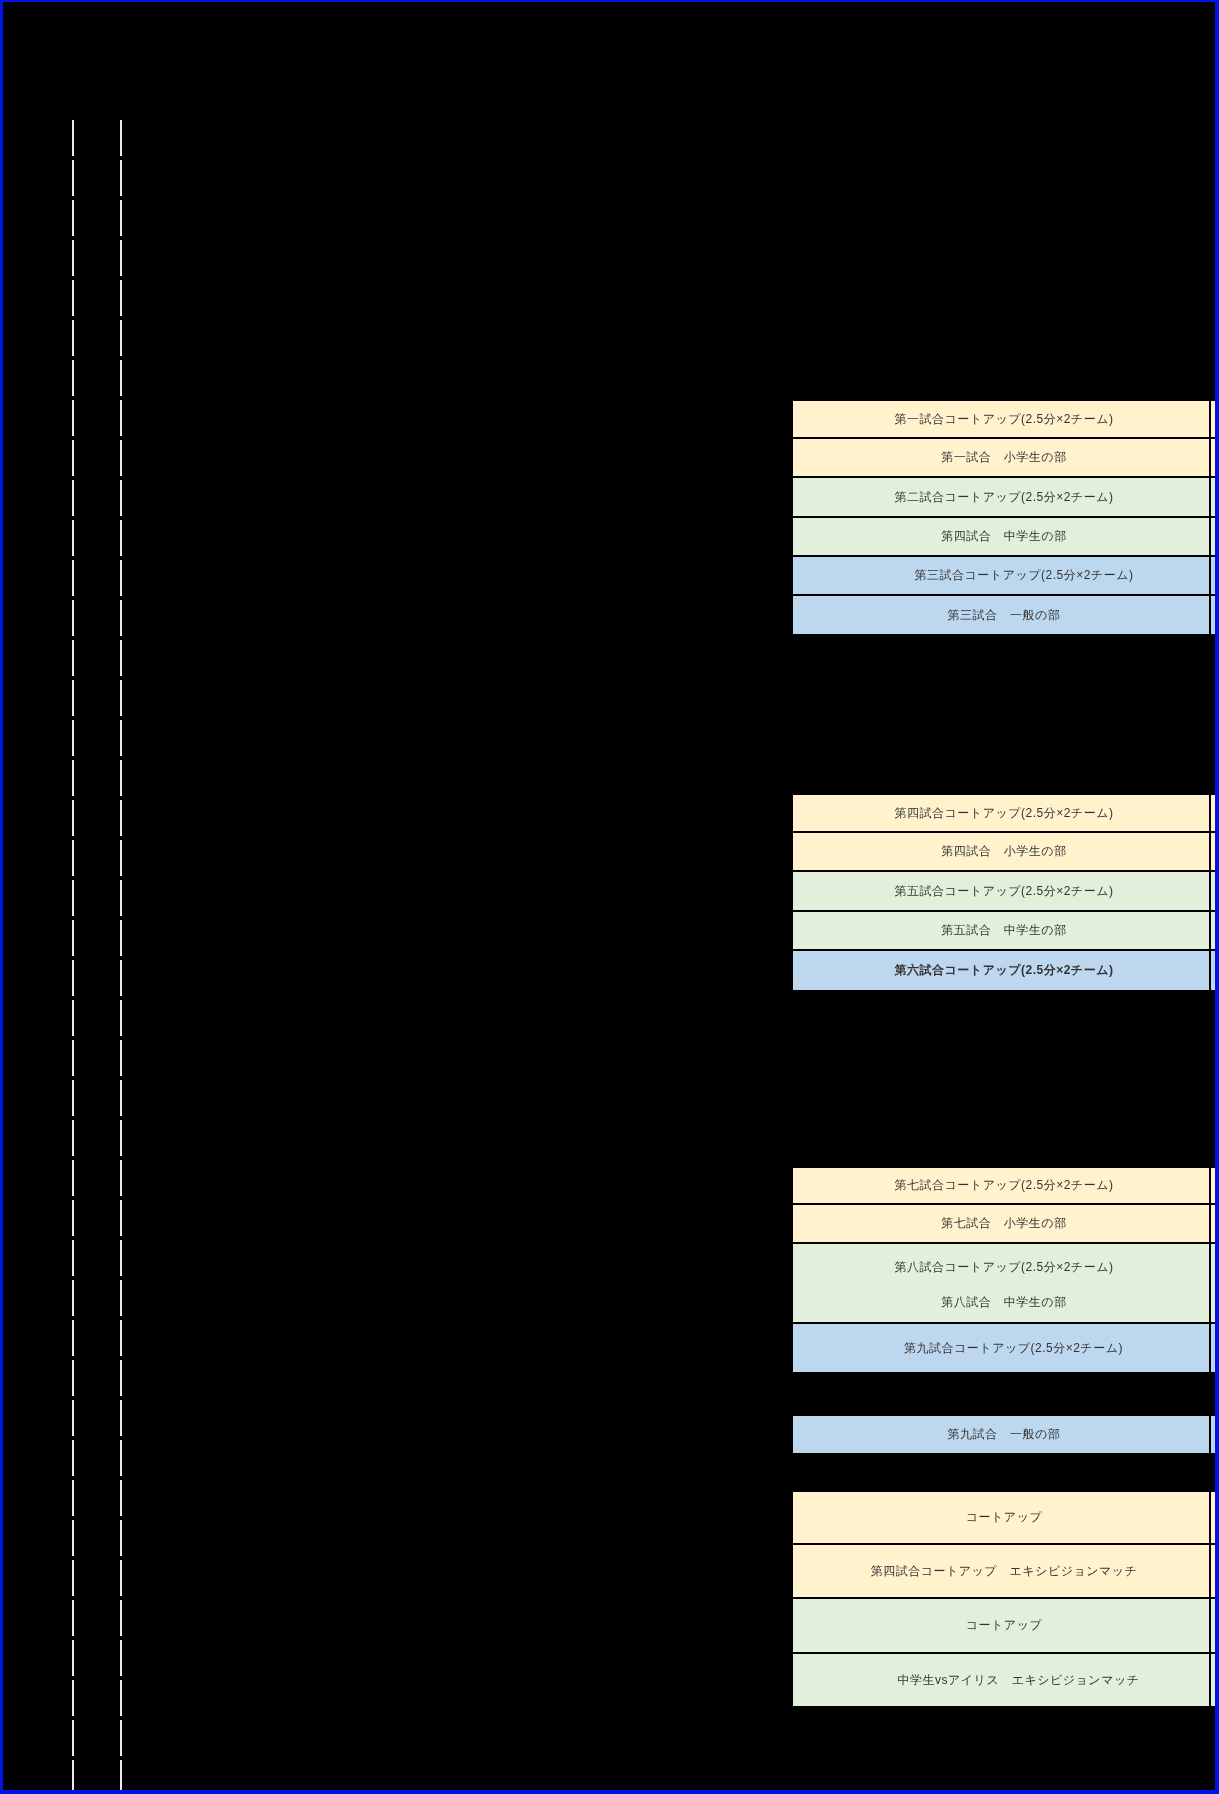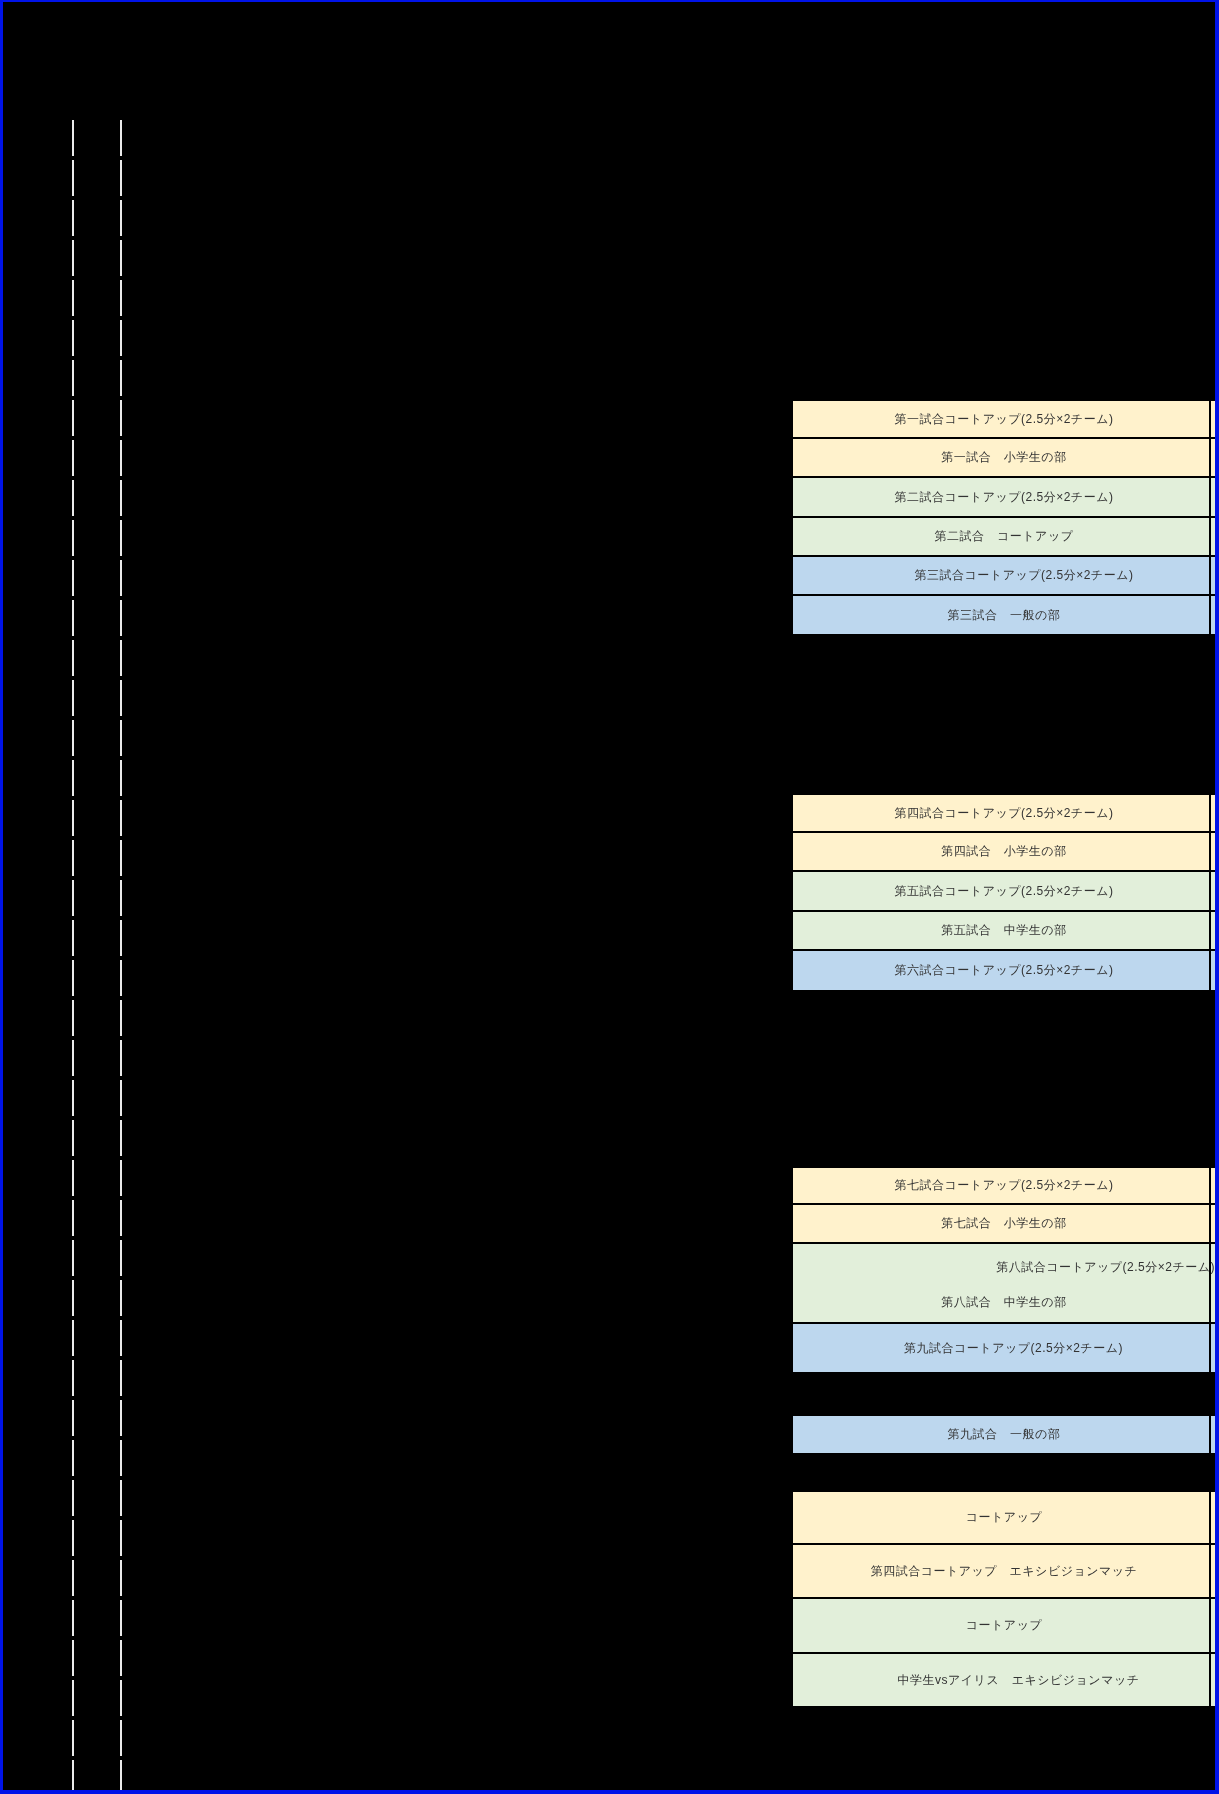--- a/index.html
+++ b/index.html
@@ -65,52 +65,52 @@
   <div class="row first" style="top: 397px; height: 40px; background: rgb(255, 242, 204);">
       <span>第一試合コートアップ(2.5分×2チーム)</span>
     </div>
   <div class="row" style="top: 437px; height: 39px; background: rgb(255, 242, 204);">
       <span>第一試合　小学生の部</span>
     </div>
   <div class="row" style="top: 476px; height: 40px; background: rgb(226, 239, 218);">
       <span>第二試合コートアップ(2.5分×2チーム)</span>
     </div>
   <div class="row" style="top: 516px; height: 39px; background: rgb(226, 239, 218);">
-      <span>第二試合　コートアップ</span>
+      <span>第四試合　中学生の部</span>
     </div>
   <div class="row" style="top: 555px; height: 39px; background: rgb(189, 215, 238); padding-left: 40px;">
       <span>第三試合コートアップ(2.5分×2チーム)</span>
     </div>
   <div class="row" style="top: 594px; height: 40px; background: rgb(189, 215, 238);">
       <span>第三試合　一般の部</span>
     </div>
 
   <div class="row first" style="top: 791px; height: 40px; background: rgb(255, 242, 204);">
       <span>第四試合コートアップ(2.5分×2チーム)</span>
     </div>
   <div class="row" style="top: 831px; height: 39px; background: rgb(255, 242, 204);">
       <span>第四試合　小学生の部</span>
     </div>
   <div class="row" style="top: 870px; height: 40px; background: rgb(226, 239, 218);">
       <span>第五試合コートアップ(2.5分×2チーム)</span>
     </div>
   <div class="row" style="top: 910px; height: 39px; background: rgb(226, 239, 218);">
       <span>第五試合　中学生の部</span>
     </div>
-  <div class="row" style="top: 949px; height: 41px; background: rgb(189, 215, 238);">
+  <div class="row" style="top: 949px; height: 41px; background: rgb(189, 215, 238); font-weight: bold;">
       <span>第六試合コートアップ(2.5分×2チーム)</span>
     </div>
 
   <div class="row first" style="top: 1164px; height: 39px; background: rgb(255, 242, 204);">
       <span>第七試合コートアップ(2.5分×2チーム)</span>
     </div>
   <div class="row" style="top: 1203px; height: 39px; background: rgb(255, 242, 204);">
       <span>第七試合　小学生の部</span>
     </div>
-  <div class="row" style="top: 1242px; height: 48px; background: rgb(226, 239, 218); justify-content: flex-end;">
+  <div class="row" style="top: 1242px; height: 48px; background: rgb(226, 239, 218);">
       <span>第八試合コートアップ(2.5分×2チーム)</span>
     </div>
   <div class="row" style="top: 1281px; height: 41px; background: rgb(226, 239, 218);">
       <span>第八試合　中学生の部</span>
     </div>
   <div class="row" style="top: 1322px; height: 50px; background: rgb(189, 215, 238); padding-left: 19px;">
       <span>第九試合コートアップ(2.5分×2チーム)</span>
     </div>
   <div class="row" style="top: 1414px; height: 39px; background: rgb(189, 215, 238); align-items: center;">
       <span>第九試合　一般の部</span>

